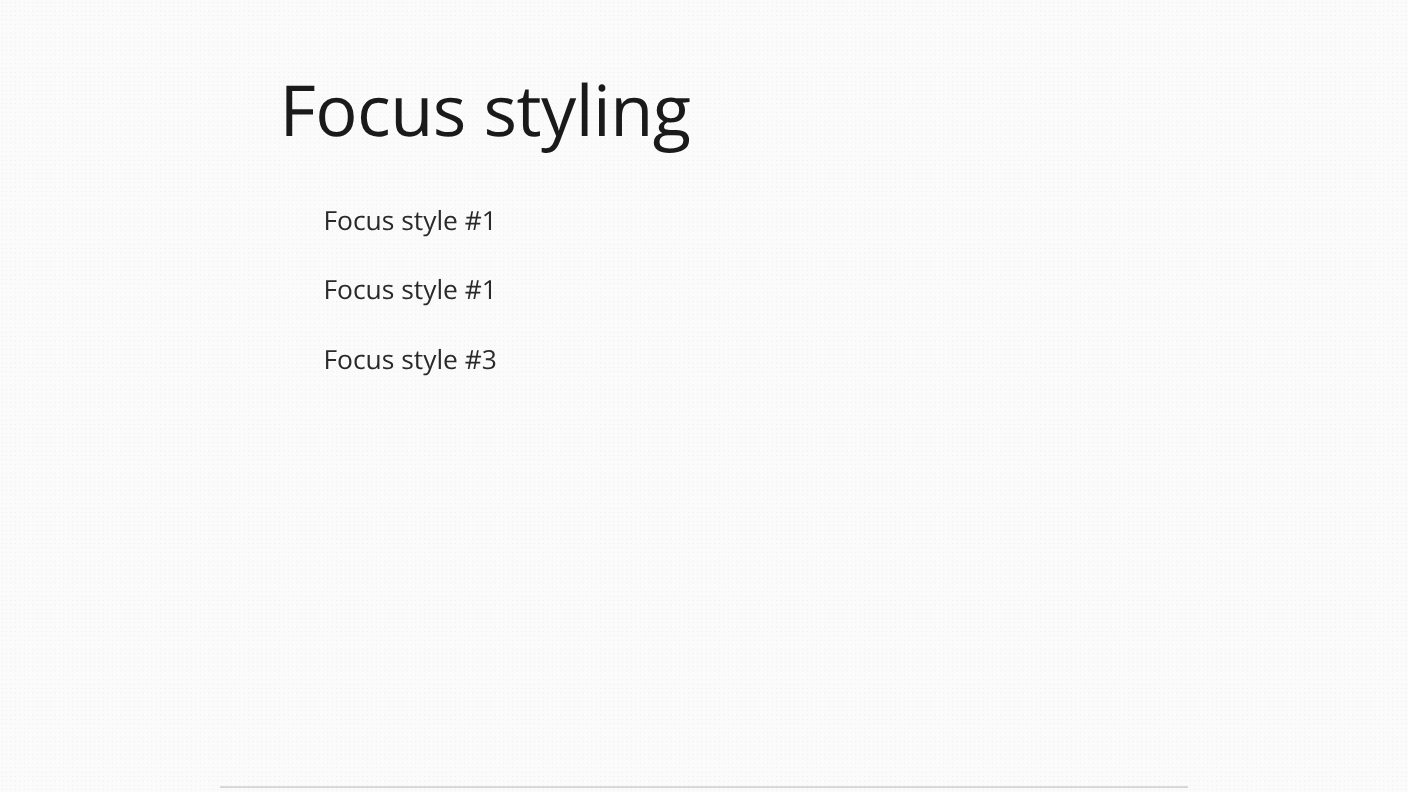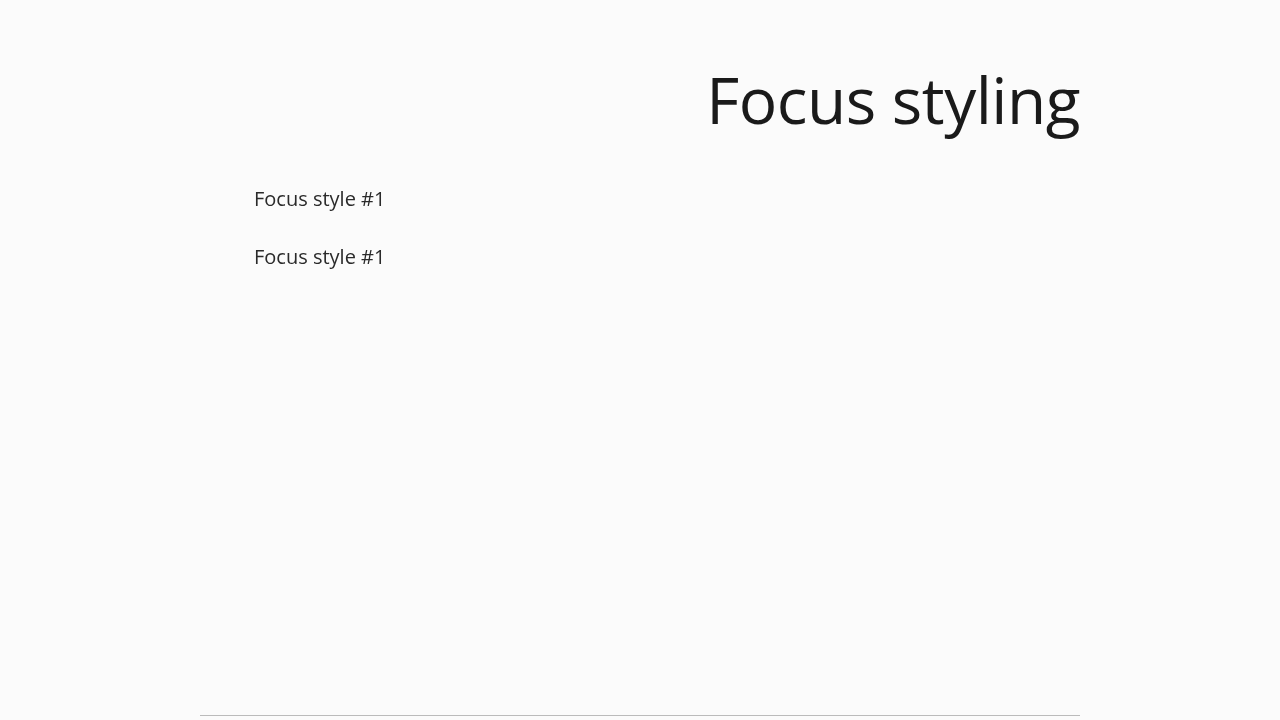--- a/index.html
+++ b/index.html
@@ -20,48 +20,49 @@
       padding-left: 254px;
       padding-top: 56px;
       padding-right: 200px;
     }
     h1 {
       font-size: 64px;
       font-weight: 400;
       color: #1a1a1a;
       margin-bottom: 44px;
       letter-spacing: -0.5px;
-      text-align: right;
     }
     .link-list {
       display: flex;
       flex-direction: column;
       gap: 34px;
     }
     .link-item {
-      font-size: 20px;
+      font-size: 24px;
       font-weight: 400;
       color: #2a2a2a;
       text-decoration: none;
       cursor: pointer;
       display: block;
       line-height: 1.2;
+      margin-left: 40px;
     }
     .divider {
       position: absolute;
       bottom: 4px;
       left: 200px;
       right: 200px;
       border-top: 1px solid #bbb;
     }
   </style>
 </head>
 <body>
 
 <div class="content">
   <h1>Focus styling</h1>
   <div class="link-list">
     <a href="#" class="link-item">Focus style #1</a>
     <a href="#" class="link-item">Focus style #1</a>
+    <a href="#" class="link-item">Focus style #3</a>
   </div>
 </div>
 
 <div class="divider"></div>
 
 </body></html>

